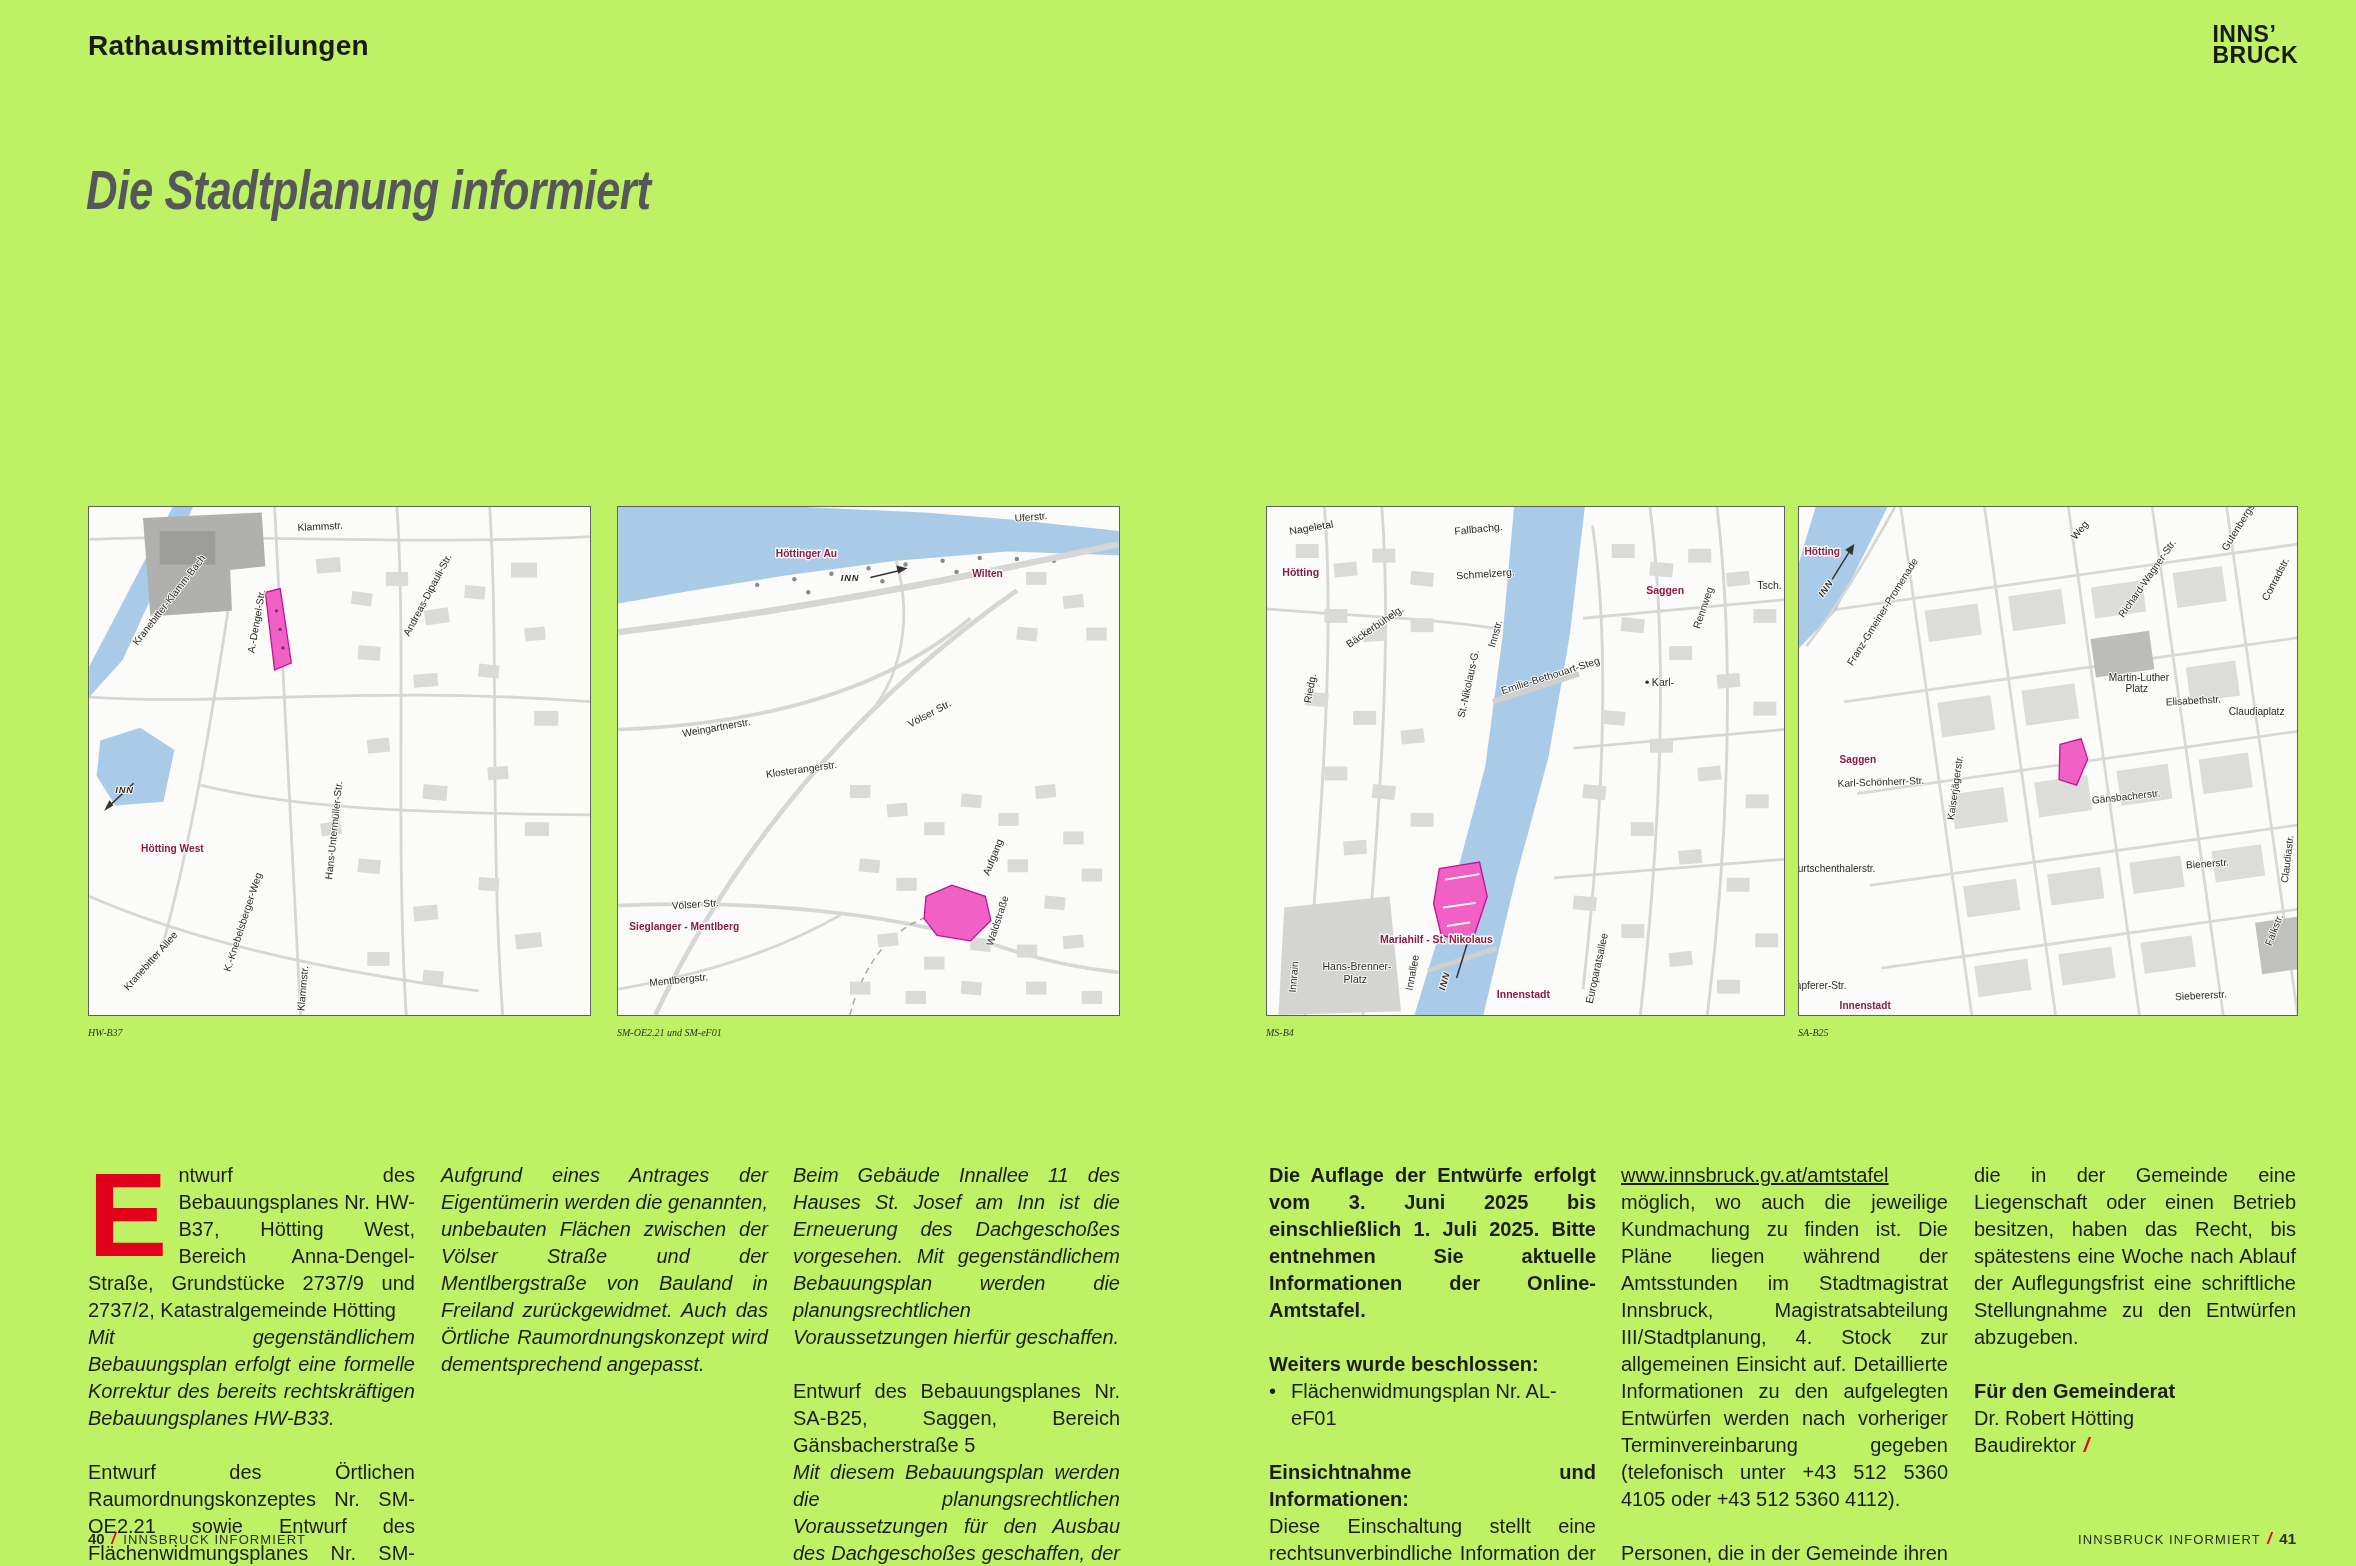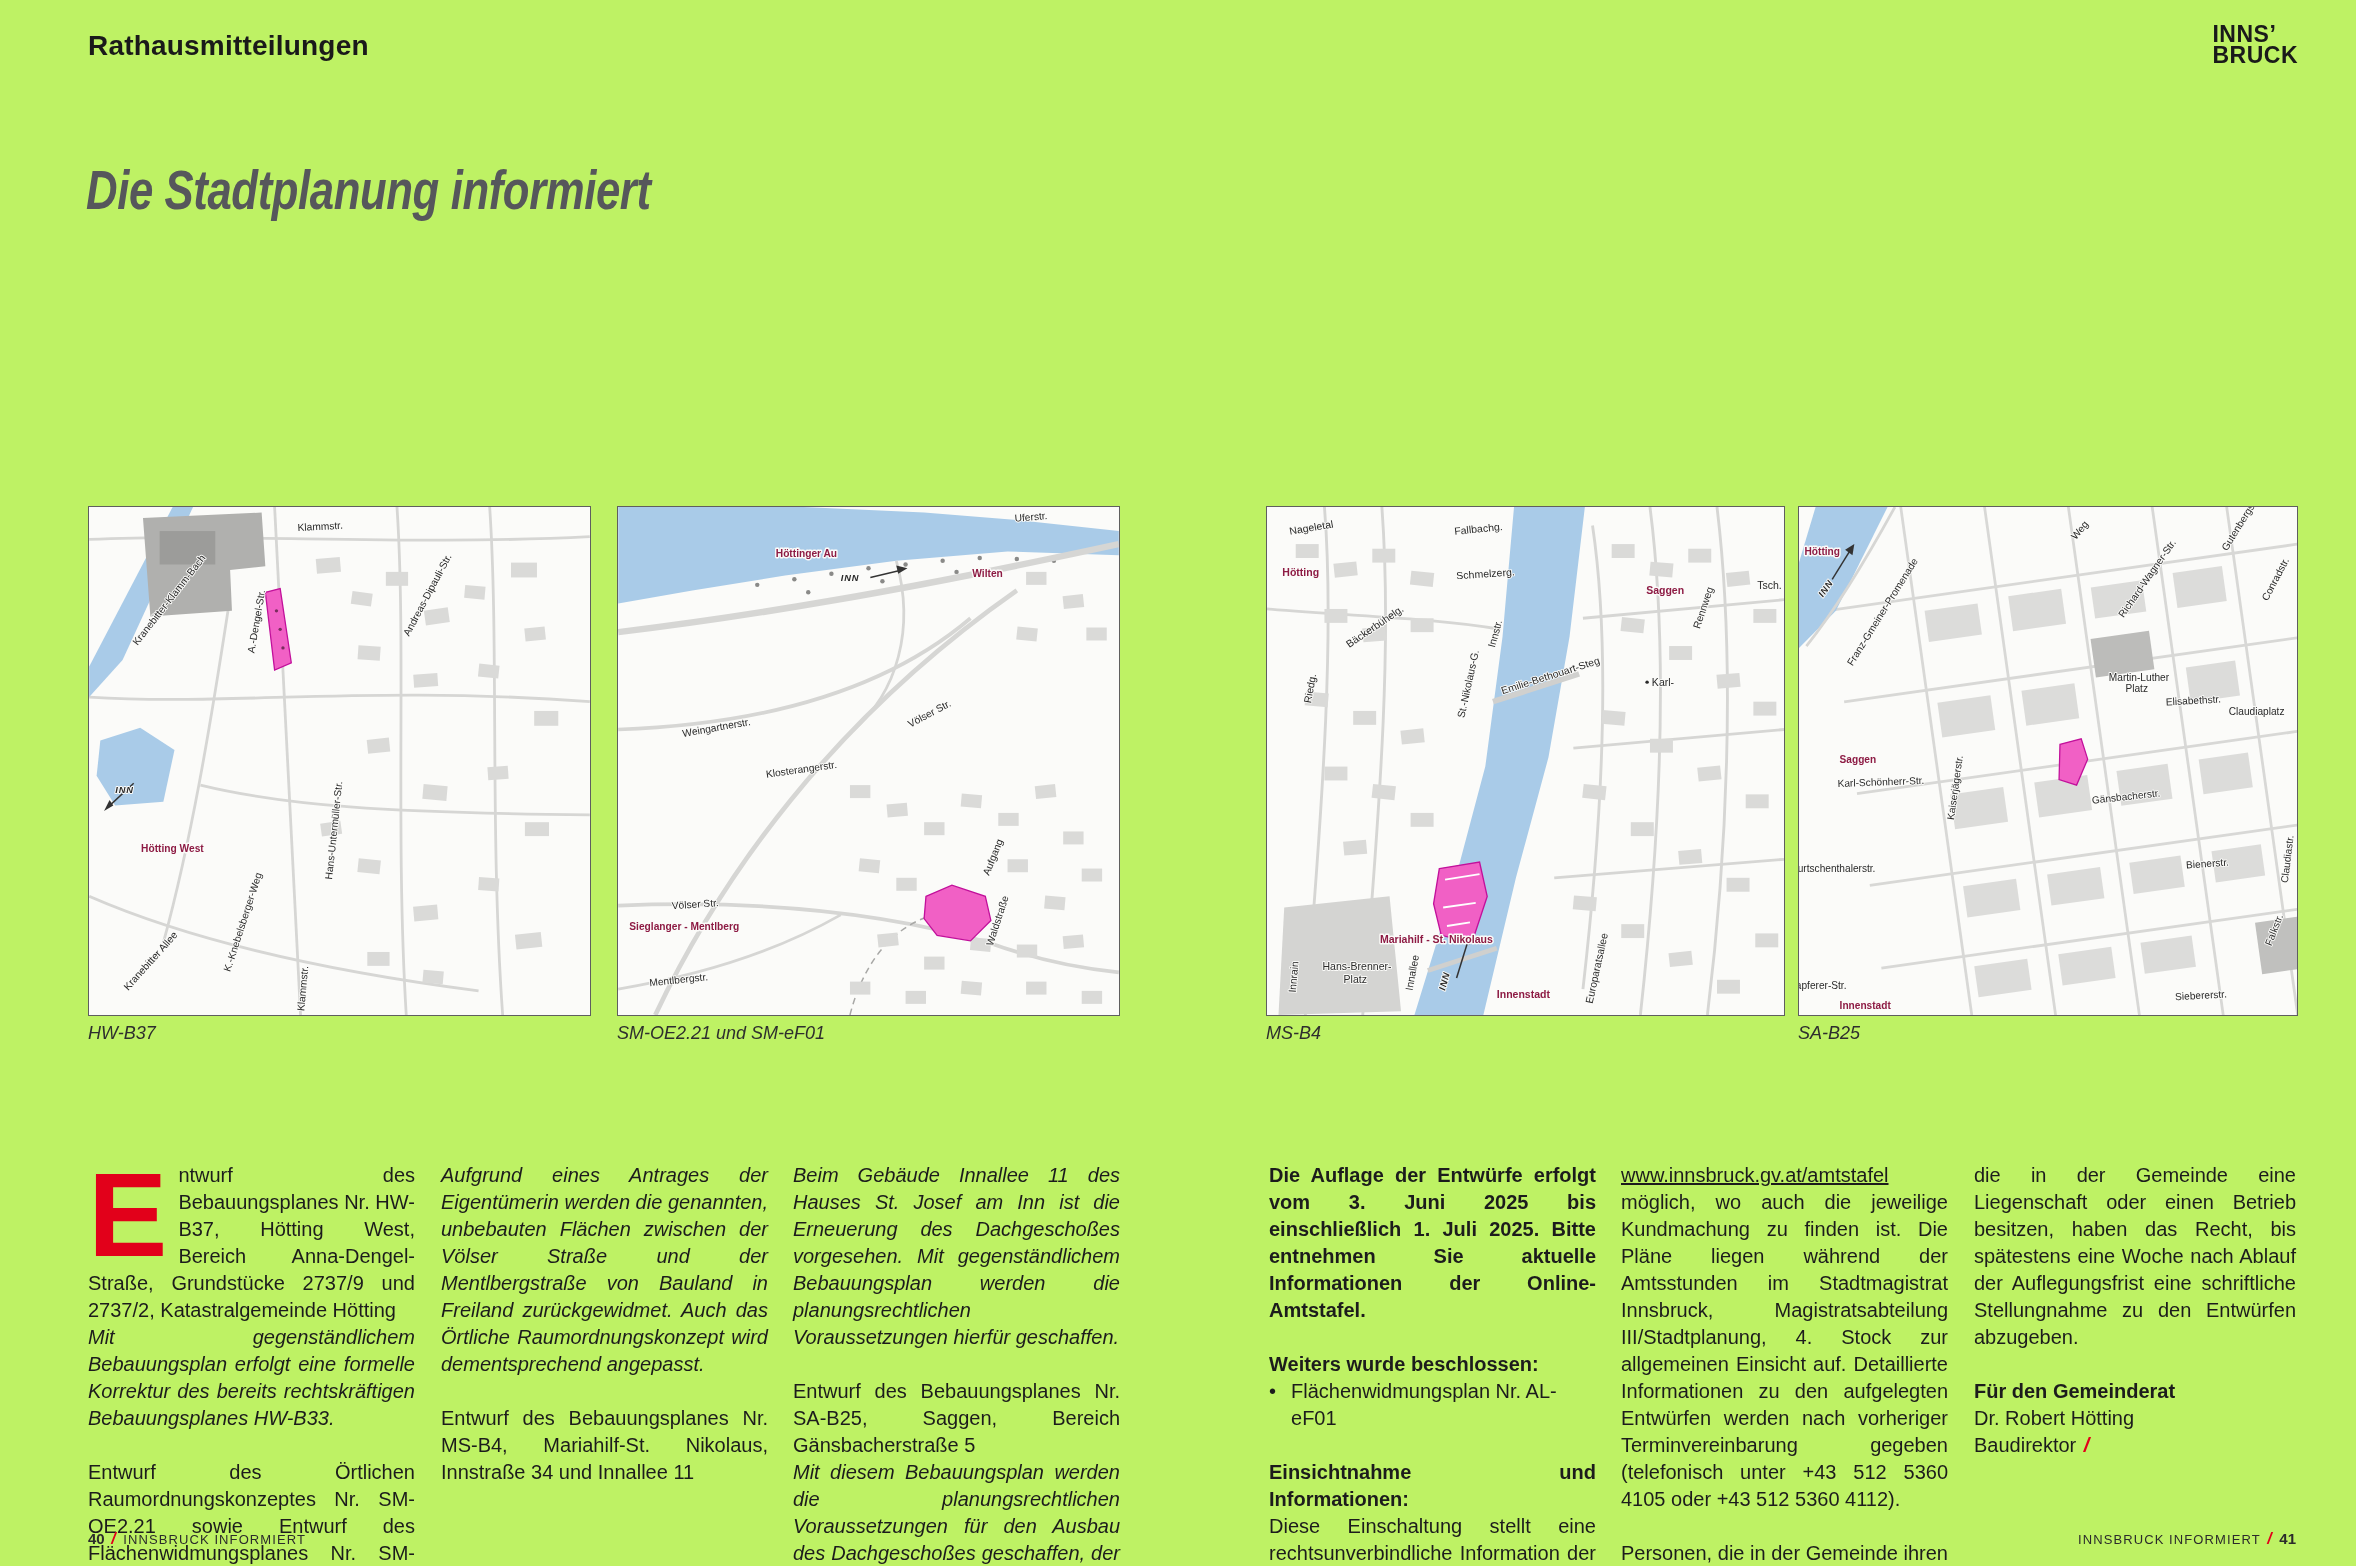--- a/index.html
+++ b/index.html
@@ -10,21 +10,21 @@
   .section-label { position:absolute; left:88px; top:30px; font-size:28px; font-weight:bold; letter-spacing:0.2px; }
   .logo { position:absolute; right:58px; top:24px; font-weight:bold; font-size:23px; line-height:21.3px; letter-spacing:0.5px; }
   .title {
     position:absolute; left:86px; top:119px; font-size:56px; font-weight:bold; font-style:italic;
     color:#56575b; white-space:nowrap; transform:scaleX(.78); transform-origin:left top; letter-spacing:-0.5px;
   }
   .intro { position:absolute; left:88px; top:321px; font-size:25px; line-height:36px; color:#1c1c1c; }
 
   .map-fig { position:absolute; top:506px; margin:0; }
   .map-frame { border:0.9px solid #5f5f5f; line-height:0; background:#fbfbf9; }
-  .map-caption { margin-top:9.3px; font-size:18px; font-style:italic; color:#2e2e2e; line-height:16.7px; }
+  .map-caption { margin-top:9.3px; font-size:10px; font-style:italic; color:#2e2e2e; line-height:16.7px;font-family:Liberation Serif, serif; }
 
   svg text { font-family:"Liberation Sans", sans-serif; font-size:11px; fill:#2a2a2a;
              paint-order:stroke; stroke:#fbfbf9; stroke-width:2px; stroke-linejoin:round; }
   svg text.district { font-weight:bold; fill:#8d1b44; stroke-width:3px; }
   svg text.inn { font-style:italic; font-weight:bold; font-size:10px; letter-spacing:1px; }
 
   .col { position:absolute; top:1162px; width:327px; font-size:20px; line-height:27px; text-align:justify; color:#1c1c1c; }
   .col p { margin:0; }
   .gap { margin-top:27px !important; }
   .italic { font-style:italic; }
@@ -372,21 +372,20 @@
   </figure>
 
   <div class="col" style="left:88px">
     <p><span class="dropcap">E</span><span>ntwurf des Bebauungsplanes Nr. HW-B37, Hötting West, Bereich Anna-Dengel-Straße, Grundstücke 2737/9 und 2737/2, Katastralgemeinde Hötting</span></p>
     <p class="italic">Mit gegenständlichem Bebauungsplan erfolgt eine formelle Korrektur des bereits rechtskräftigen Bebauungsplanes HW-B33.</p>
     <p class="gap">Entwurf des Örtlichen Raumordnungskonzeptes Nr. SM-OE2.21 sowie Entwurf des Flächenwidmungsplanes Nr. SM-eF01, Sieglanger-Mentlberg, Teilflächen der</p>
   </div>
 
   <div class="col" style="left:441px">
     <p class="italic">Aufgrund eines Antrages der Eigentümerin werden die genannten, unbebauten Flächen zwischen der Völser Straße und der Mentlbergstraße von Bauland in Freiland zurückgewidmet. Auch das Örtliche Raumordnungskonzept wird dementsprechend angepasst.</p>
-    <p class="gap">Entwurf des Bebauungsplanes Nr. MS-B4, Mariahilf-St. Nikolaus, Innstraße 34 und Innallee 11</p>
   </div>
 
   <div class="col" style="left:793px">
     <p class="italic">Beim Gebäude Innallee 11 des Hauses St. Josef am Inn ist die Erneuerung des Dachgeschoßes vorgesehen. Mit gegenständlichem Bebauungsplan werden die planungsrechtlichen Voraussetzungen hierfür geschaffen.</p>
     <p class="gap">Entwurf des Bebauungsplanes Nr. SA-B25, Saggen, Bereich Gänsbacherstraße 5</p>
     <p class="italic">Mit diesem Bebauungsplan werden die planungsrechtlichen Voraussetzungen für den Ausbau des Dachgeschoßes geschaffen, der im Zuge der Sanierung des Bestandsgebäudes vorgesehen ist.</p>
   </div>
 
   <div class="col" style="left:1269px">
     <p class="bold">Die Auflage der Entwürfe erfolgt vom 3. Juni 2025 bis einschließlich 1. Juli 2025. Bitte entnehmen Sie aktuelle Informationen der Online-Amtstafel.</p>

